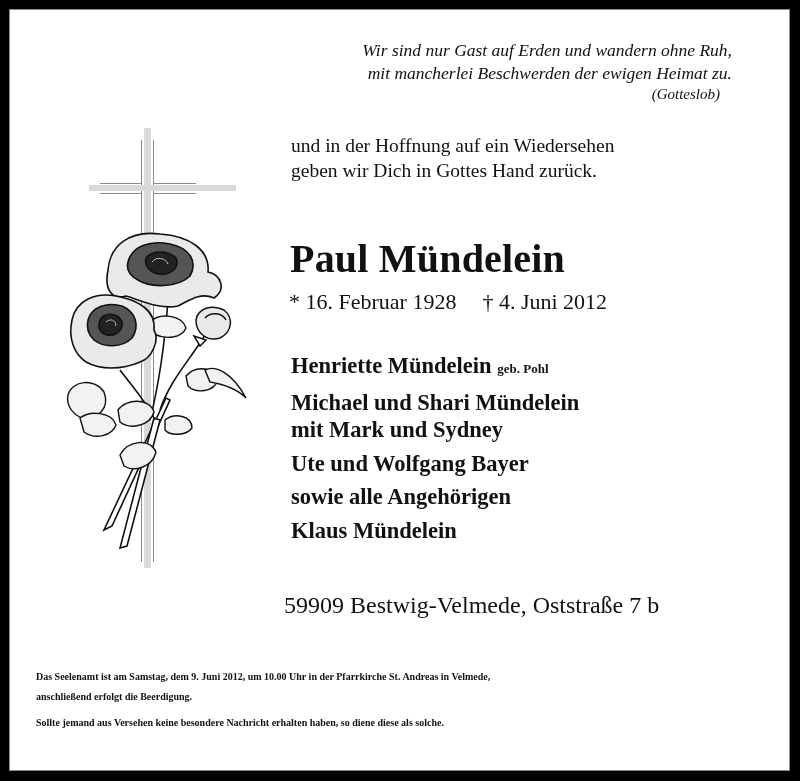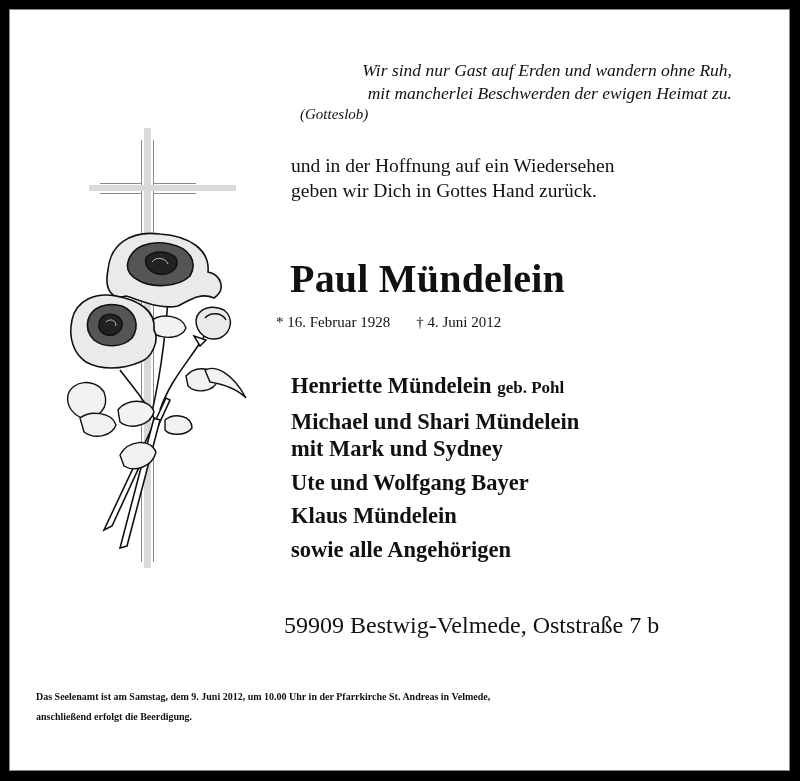--- a/index.html
+++ b/index.html
@@ -1,29 +1,29 @@
 <!DOCTYPE html>
 <html><head>
   <meta charset="utf-8">
   <style>
     html, body { margin: 0; padding: 0; background: #ffffff; }
     body { width: 800px; height: 781px; position: relative; overflow: hidden; font-family: "Liberation Serif", serif; color: #111; }
     .frame { position: absolute; left: 0; top: 0; width: 800px; height: 781px; box-sizing: border-box; background: #000; }
     .inner { position: absolute; left: 9px; top: 9px; width: 781px; height: 762px; background: #fff; box-shadow: inset 1px 1px 0 #888, inset -1px -1px 0 #888; }
-    .abs { position: absolute; white-space: nowrap; margin-top: 20px; }
+    .abs { position: absolute; white-space: nowrap; }
     .motto { left: 300px; top: 39px; width: 432px; font-style: italic; font-size: 17.5px; line-height: 23px; text-align: right; }
-    .motto-source { left: 300px; top: 86px; width: 420px; font-style: italic; font-size: 15px; text-align: left; }
+    .motto-source { left: 300px; top: 86px; width: 420px; font-style: italic; font-size: 15px; text-align: right; }
     .gratitude { left: 291px; top: 133px; font-size: 19.5px; line-height: 25px; }
     .deceased { left: 290px; top: 236px; font-size: 40px; font-weight: bold; line-height: 46px; letter-spacing: 0.2px; text-align: right; }
-    .dates { left: 276px; top: 290px; font-size: 15px; line-height: 24px; }
+    .dates { left: 289px; top: 290px; font-size: 22px; line-height: 24px; }
     .dates .gap { display: inline-block; width: 26px; }
     .mourners { left: 291px; top: 352px; font-size: 22.5px; font-weight: bold; line-height: 27.5px; }
     .mourners .line { display: block; }
     .mourners .gap6 { margin-top: 6px; }
-    .mourners .small { font-size: 17px; }
+    .mourners .small { font-size: 13px; }
     .address { left: 284px; top: 592px; font-size: 24px; line-height: 26px; }
     .notes { left: 36px; top: 667px; font-size: 10px; line-height: 20px; font-weight: bold; }
     .notes .p { display: block; }
     .notes .sp { margin-top: 6px; }
     .art { position: absolute; left: 60px; top: 120px; width: 200px; height: 460px; }
   </style>
 </head>
 <body>
 
 <div class="frame"></div>
@@ -97,22 +97,23 @@
 
 <div class="abs dates">
   <span>* 16. Februar 1928</span><span class="gap"></span><span>† 4. Juni 2012</span>
 </div>
 
 <div class="abs mourners">
   <span class="line"><span>Henriette Mündelein</span> <span class="small">geb. Pohl</span></span>
   <span class="line gap6">Michael und Shari Mündelein</span>
   <span class="line">mit Mark und Sydney</span>
   <span class="line gap6">Ute und Wolfgang Bayer</span>
+  <span class="line gap6">sowie alle Angehörigen</span>
   <span class="line gap6">Klaus Mündelein</span>
-  <span class="line gap6">sowie alle Angehörigen</span>
 </div>
 
 <div class="abs address">59909 Bestwig-Velmede, Oststraße 7 b</div>
 
 <div class="abs notes">
   <span class="p">Das Seelenamt ist am Samstag, dem 9. Juni 2012, um 10.00 Uhr in der Pfarrkirche St. Andreas in Velmede,</span>
   <span class="p">anschließend erfolgt die Beerdigung.</span>
+  <span class="p sp">Sollte jemand aus Versehen keine besondere Nachricht erhalten haben, so diene diese als solche.</span>
 </div>
 
 </body></html>

